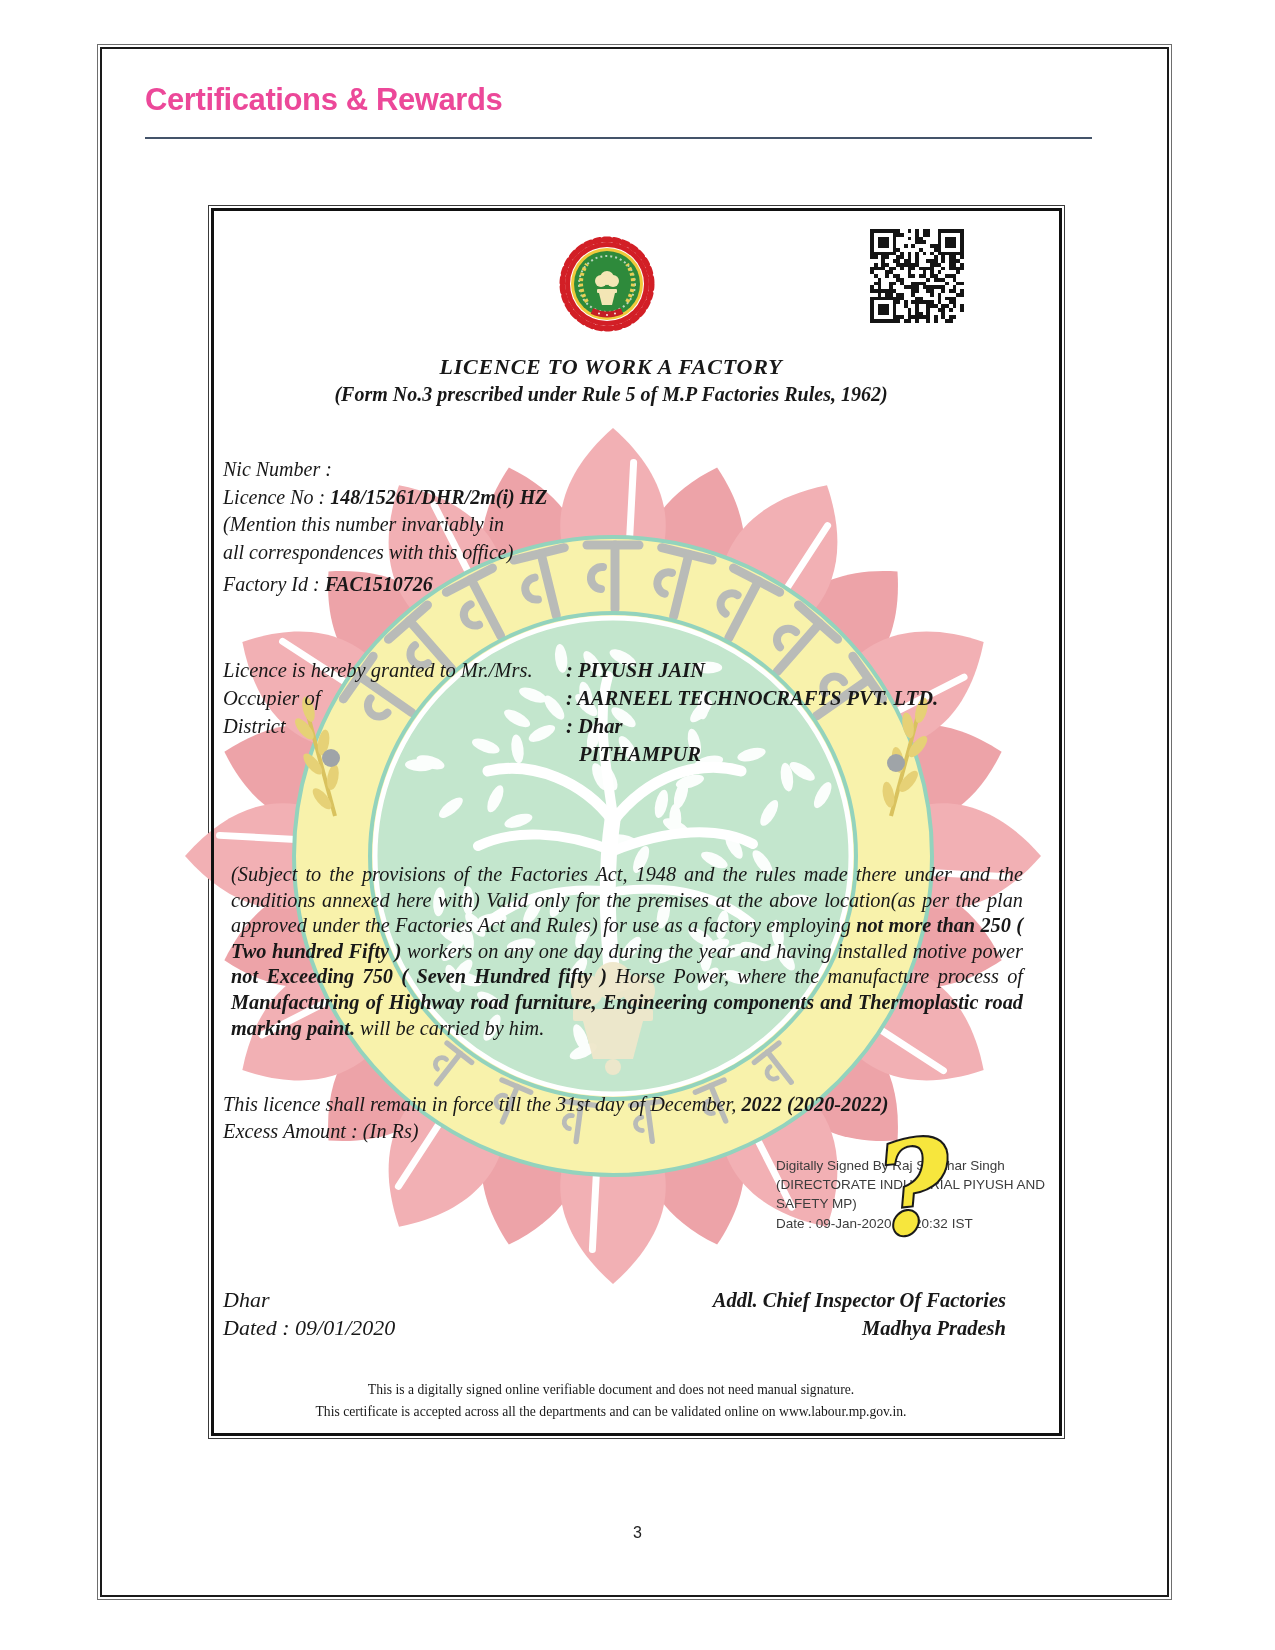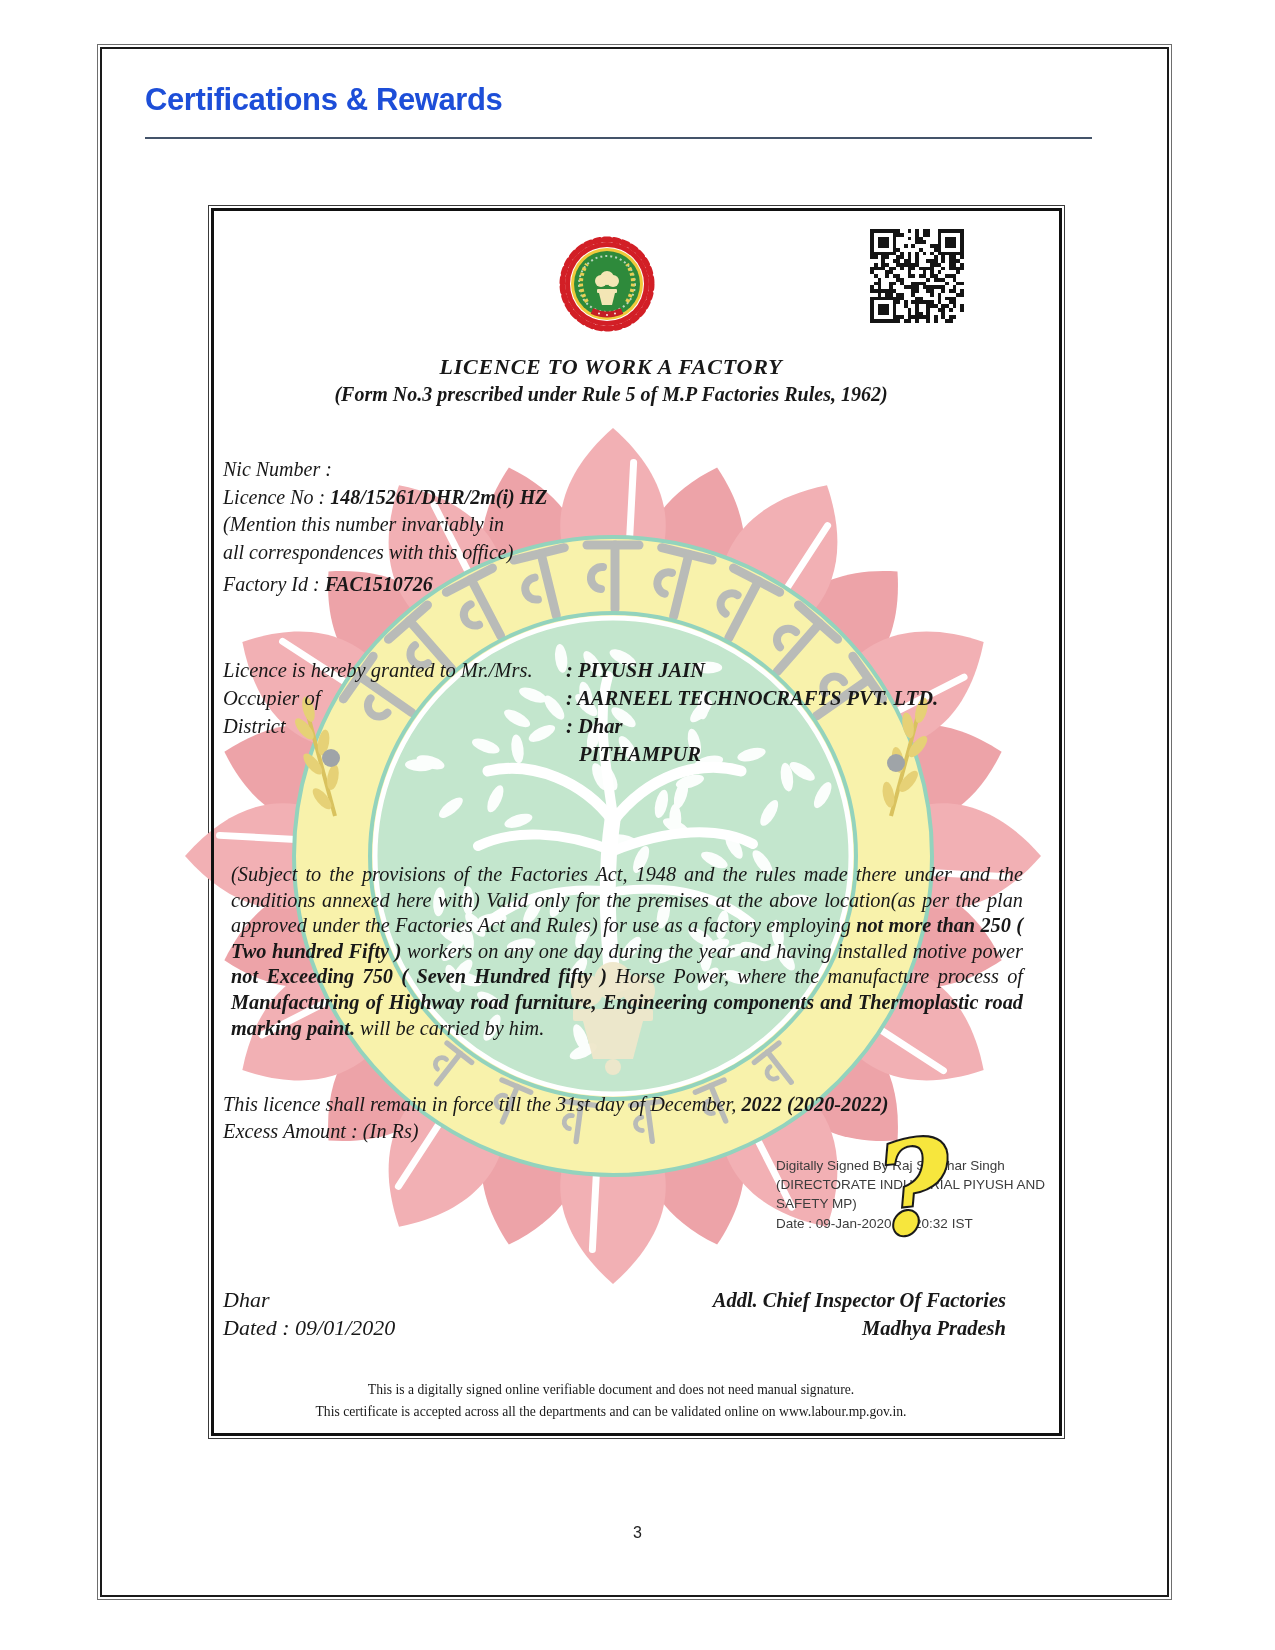--- a/index.html
+++ b/index.html
@@ -3,21 +3,21 @@
 <meta charset="utf-8">
 <style>
   html,body{margin:0;padding:0;background:#fff;}
   .page{position:relative;width:1275px;height:1650px;background:#ffffff;overflow:hidden;
         font-family:"Liberation Serif",serif;color:#181818;}
   
   .page-frame{position:absolute;left:97px;top:44px;width:1073px;height:1554px;border:1px solid #6e6e6e;}
   .page-frame-inner{position:absolute;inset:2px;border:2px solid #1a1a1a;}
   
   .doc-title{position:absolute;left:145px;top:82px;font-family:"Liberation Sans",sans-serif;
-             font-weight:bold;font-size:31px;color:#1d4ed8;letter-spacing:-0.4px;}
+             font-weight:bold;font-size:31px;color:#ec4899;letter-spacing:-0.4px;}
   .title-rule{position:absolute;left:145px;top:137px;width:947px;height:2px;background:#44546a;}
   
   .cert{position:absolute;left:208px;top:205px;width:855px;height:1232px;border:1px solid #3a3a3a;
         font-style:italic;}
   .cert-inner-border{position:absolute;inset:2px;border:3px solid #111;pointer-events:none;z-index:5;}
   svg.watermark{position:absolute;left:-26px;top:215px;width:860px;height:870px;z-index:1;}
   svg.emblem{position:absolute;left:348px;top:28px;width:100px;height:100px;z-index:3;}
   svg.qr{position:absolute;left:661px;top:23px;width:94px;height:94px;z-index:3;fill:#141414;}
   .cert-title{position:absolute;left:0;top:148px;width:804px;text-align:center;font-weight:bold;
               font-size:22px;letter-spacing:0.8px;z-index:3;}

